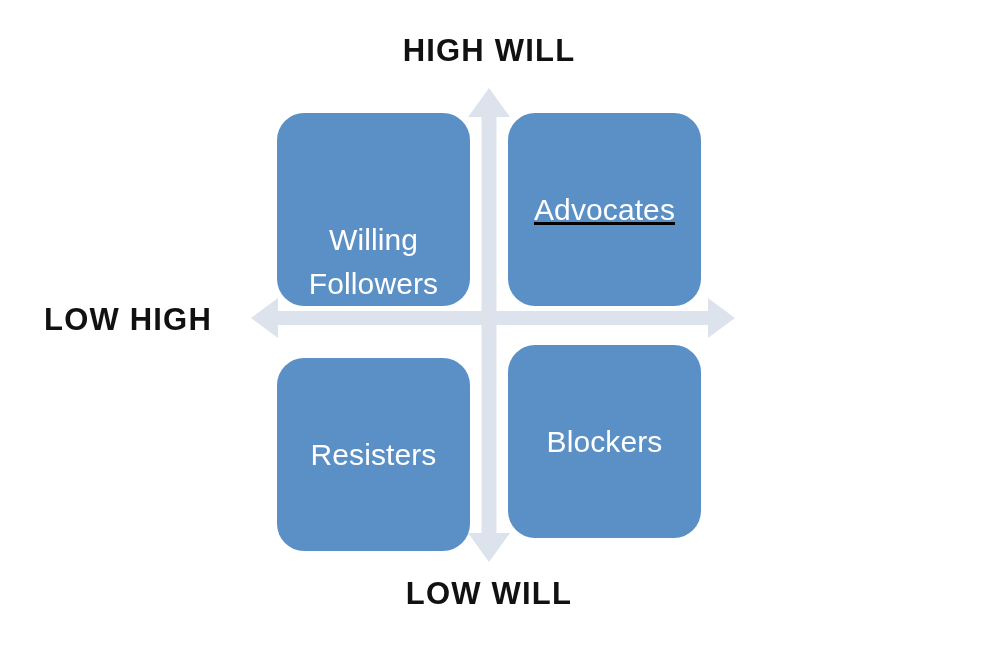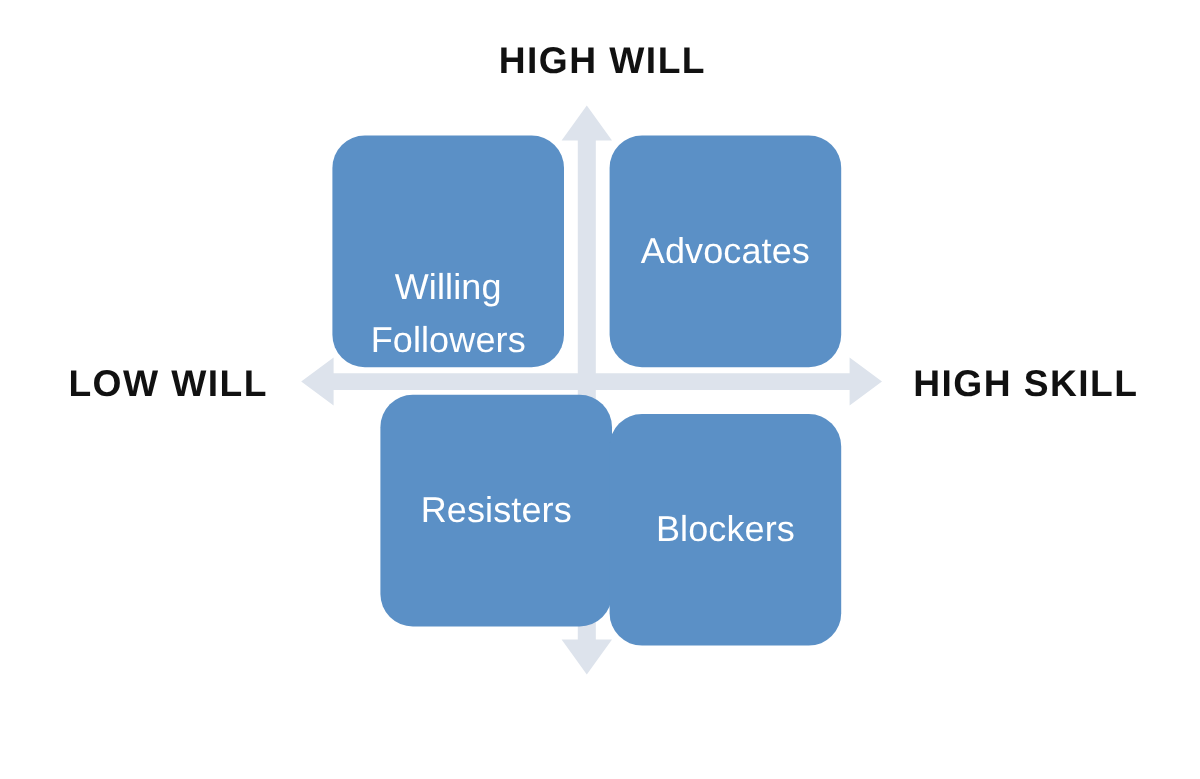--- a/index.html
+++ b/index.html
@@ -48,34 +48,33 @@
     font-family: "Liberation Sans", sans-serif;
     font-size: 30px;
     font-weight: 400;
     line-height: 1.46;
     letter-spacing: 0.1px;
     white-space: pre-line;
     padding: 0 8px;
   }
 
   #box-willing-followers { left: 277px; top: 113px; align-items: flex-end; }
-  #box-advocates        { left: 508px; top: 113px; }
-  #box-resisters        { left: 277px; top: 329px; margin-left: 40px; }
+  #box-advocates        { left: 508px; top: 113px; text-decoration: underline; }
+  #box-resisters        { left: 277px; top: 358px; }
   #box-blockers         { left: 508px; top: 345px; align-items: center; }
 
   
   .axis-label {
     position: absolute;
     color: #111111;
     font-family: "Liberation Sans", sans-serif;
     font-weight: 700;
     font-size: 31px;
     letter-spacing: 1.2px;
     white-space: nowrap;
-    padding-left: 13px;
   }
   #label-high-will {
     left: 0;
     top: 33px;
     width: 978px;
     text-align: center;
   }
   #label-low-will {
     left: 0;
     top: 576px;
@@ -135,18 +134,18 @@
   <div class="quad-box" id="box-resisters">
     <span class="quad-label">Resisters</span>
   </div>
 
   <div class="quad-box" id="box-blockers">
     <span class="quad-label">Blockers</span>
   </div>
 
   <div class="axis-label" id="label-high-will">HIGH WILL</div>
 
+  <div class="axis-label" id="label-low-will">LOW WILL</div>
 
-  <div class="axis-label" id="label-low-skill">LOW WILL</div>
+  <div class="axis-label" id="label-low-skill">LOW HIGH</div>
 
-  <div class="axis-label" id="label-high-skill">HIGH SKILL</div>
 
 </div>
 
 </body></html>

